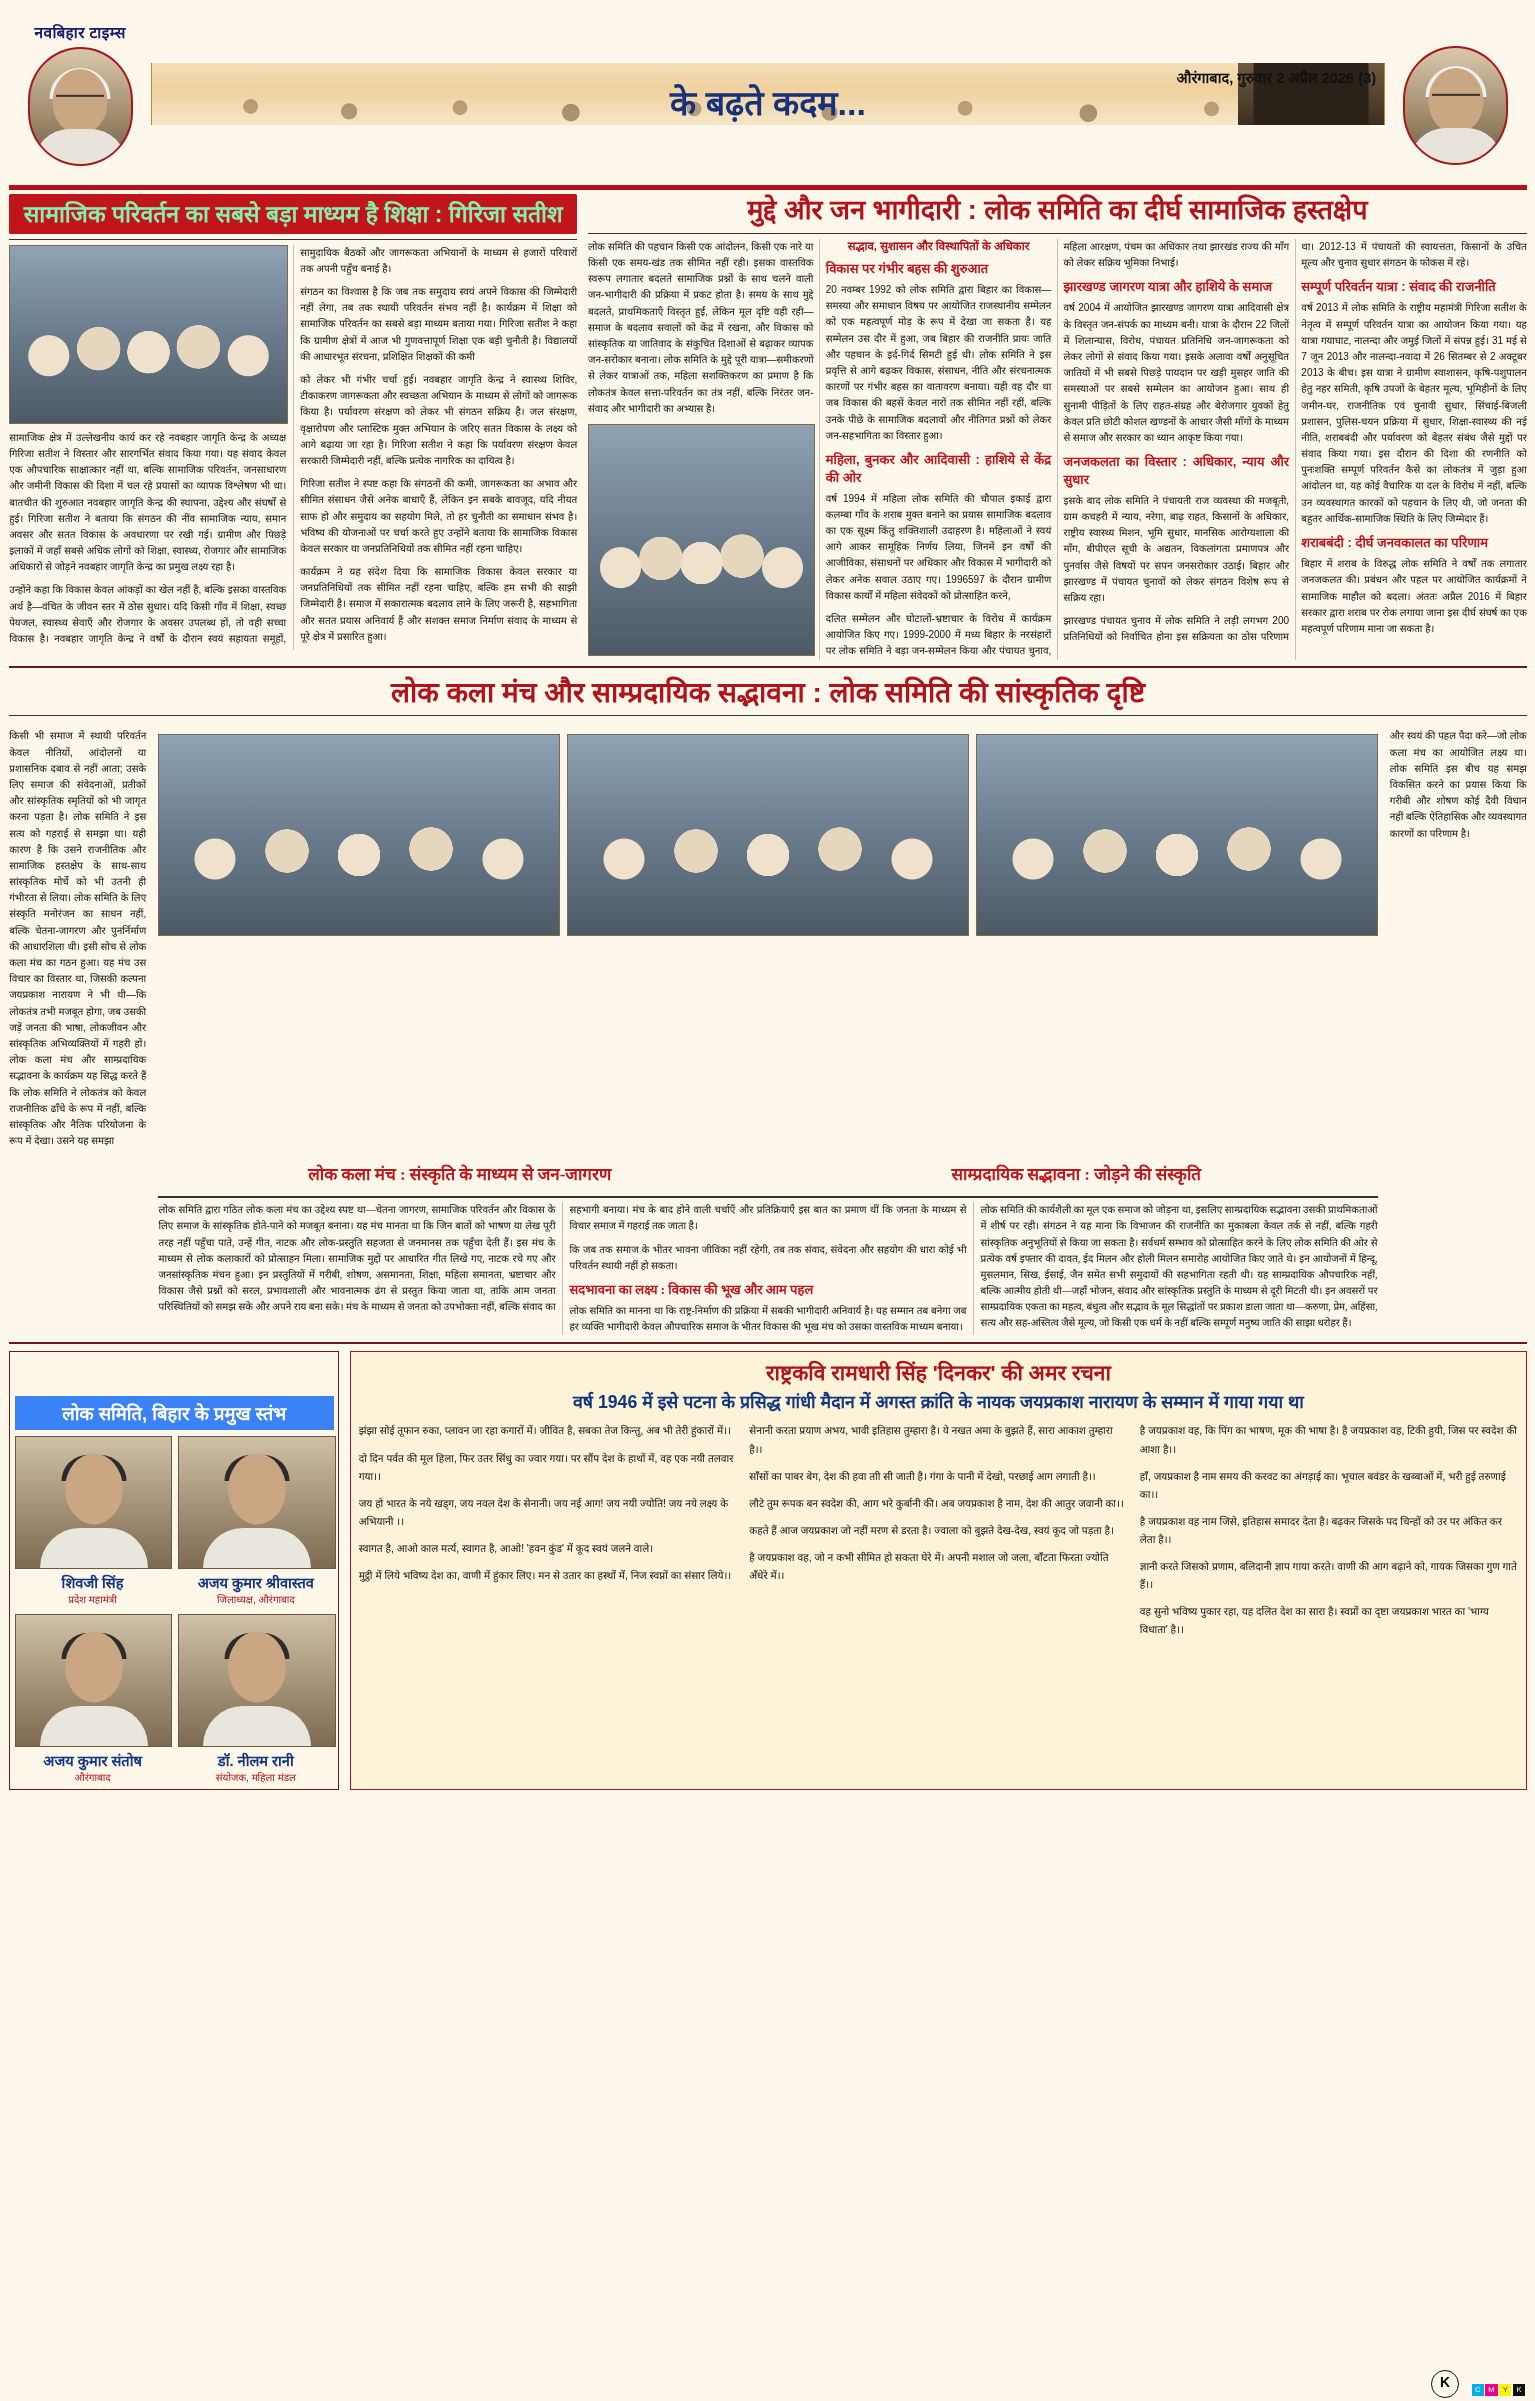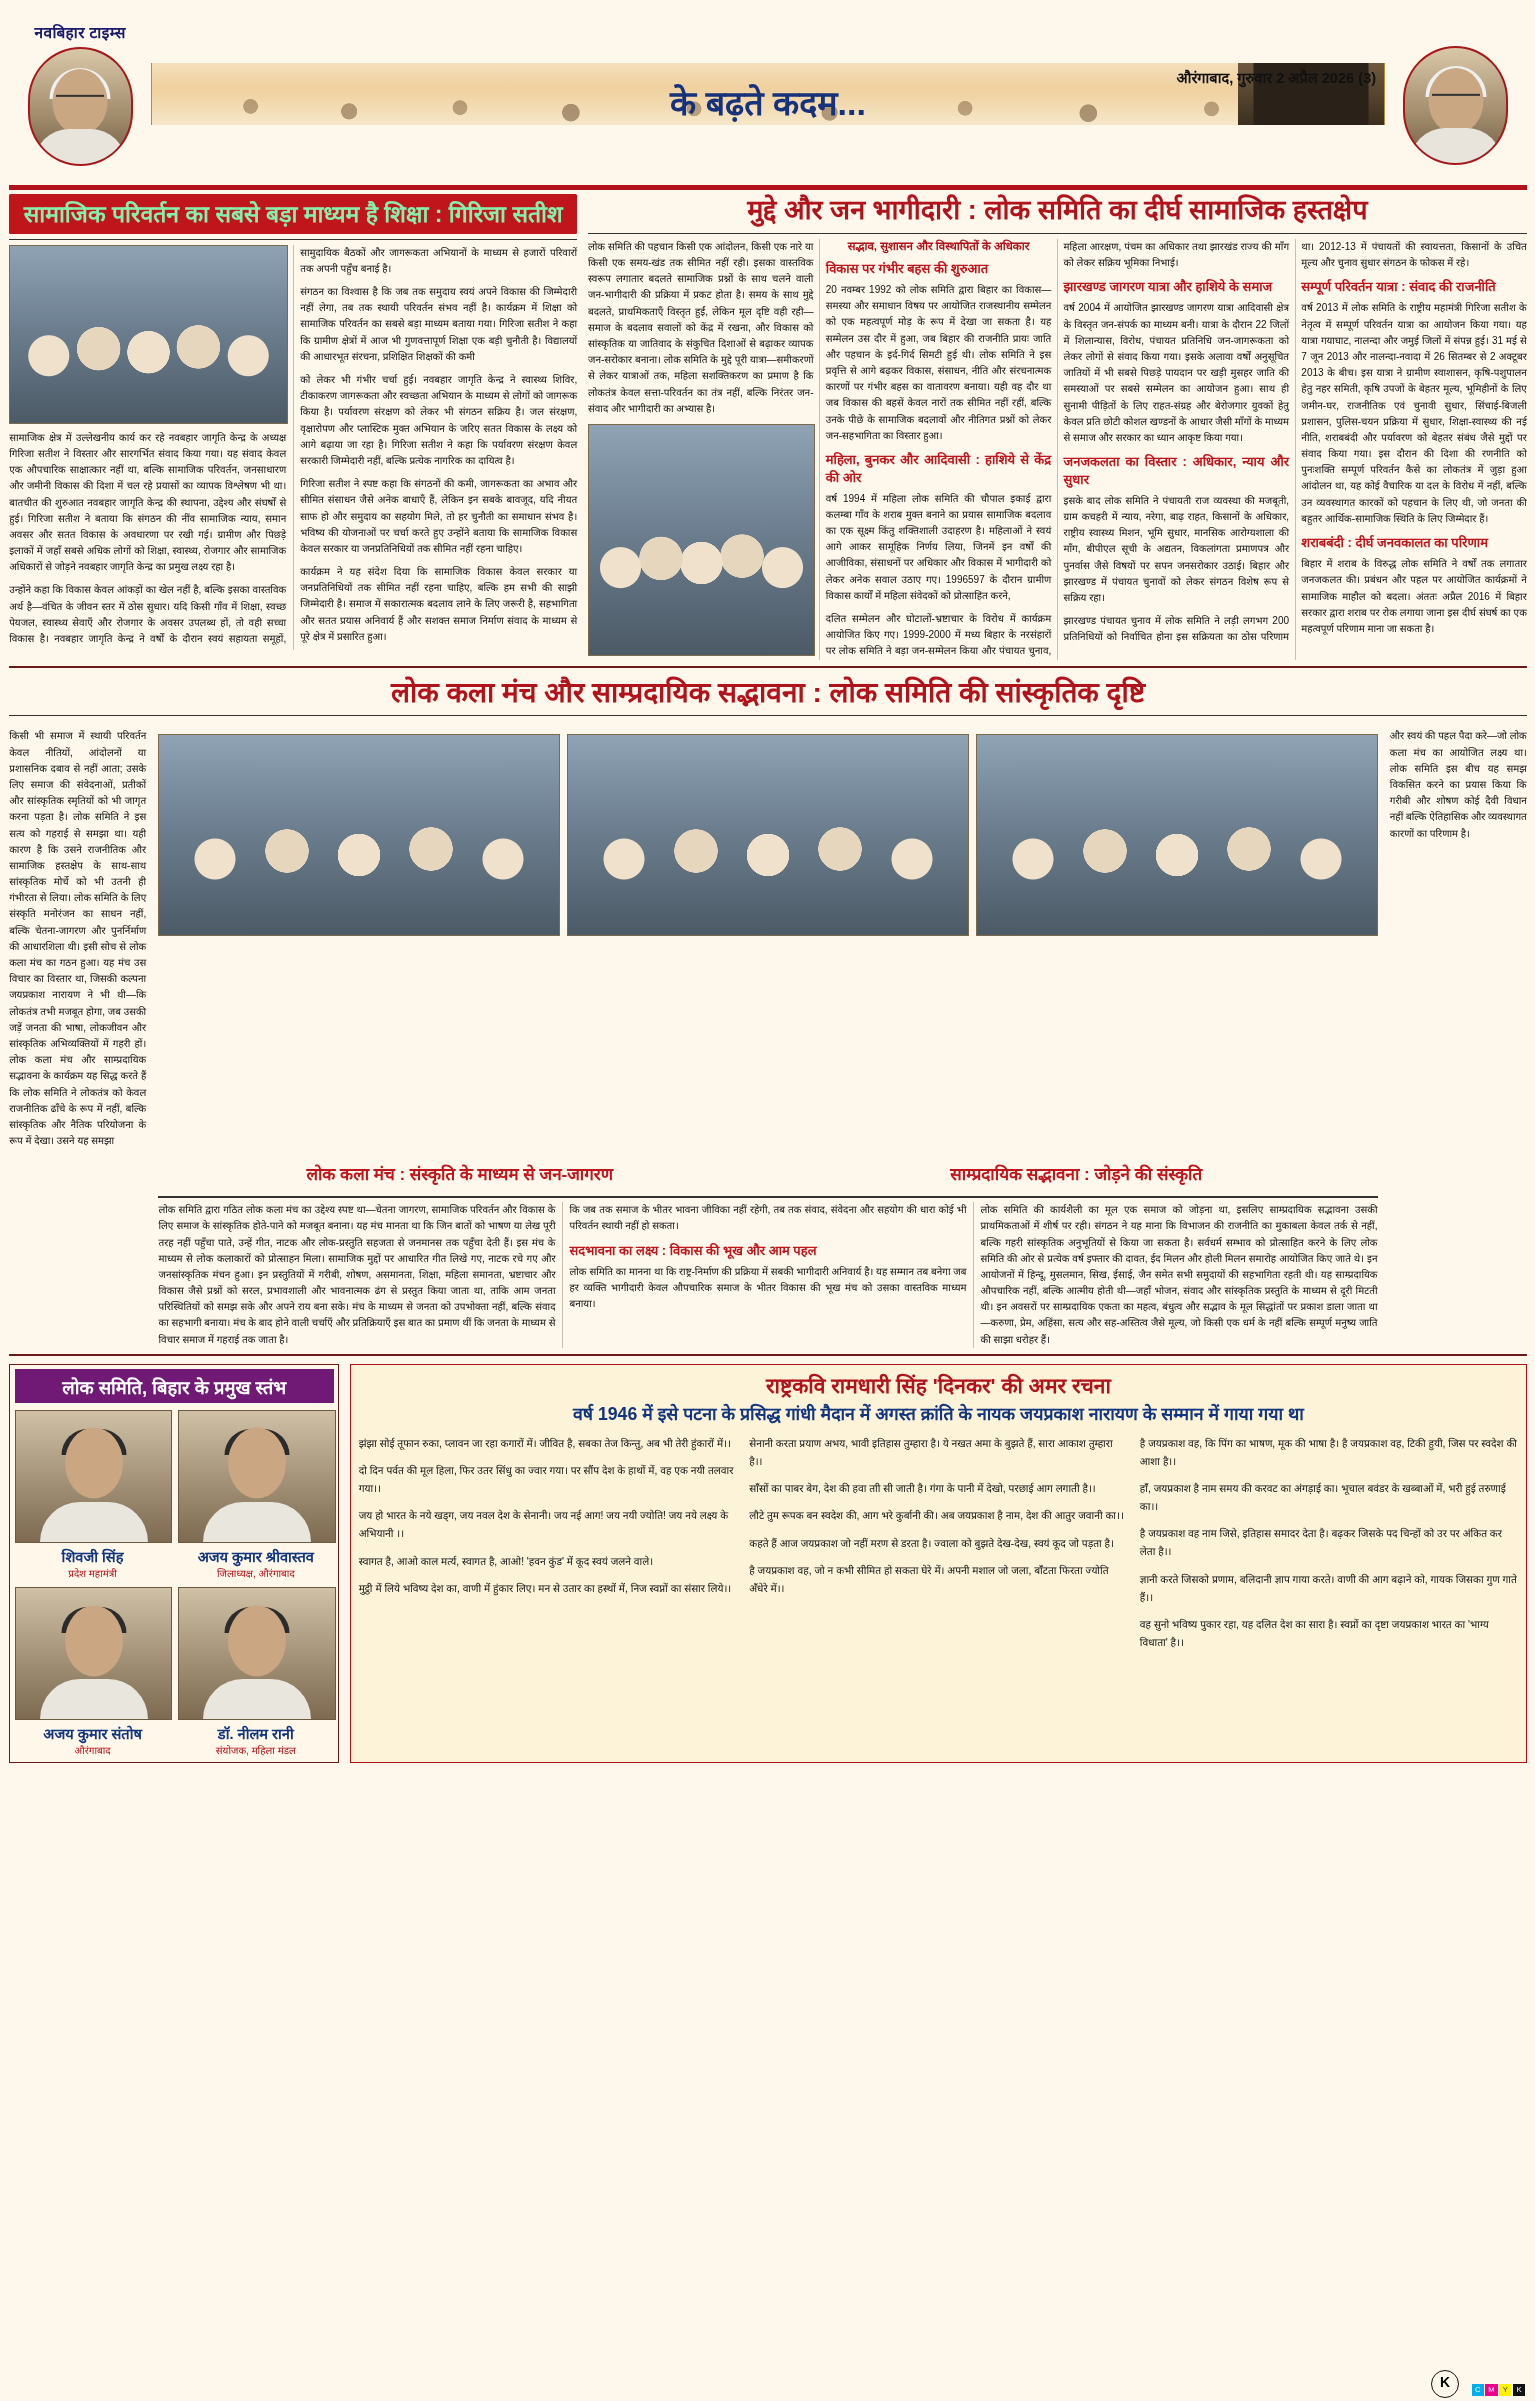--- a/index.html
+++ b/index.html
@@ -61,21 +61,21 @@
   .caption-red{color:#b2121a;font-weight:bold;font-size:11.5px;text-align:center;line-height:1.3;margin:3.8px 0 6.1px;}
   
   .band-culture{margin-top:7.7px;}
   .gallery{display:flex;gap:7.7px;margin:6.1px 0;}
   .gallery .photo{flex:1;height:200px;}
   .culture-wrap{display:flex;gap:12.3px;margin-top:12px;}
   .culture-side{width:137px;}
   
   .band-bottom{display:flex;gap:10.8px;margin-top:7.7px;}
   .pillars{width:330px;border:1.5px solid #6b1a1a;padding:4.6px;box-sizing:border-box;background:#fff8ea;}
-  .pillars-head{background:#701a75;color:#fff;text-align:center;font-weight:bold;font-size:18.4px;padding:4.6px;}
+  .pillars-head{background:#3b82f6;color:#fff;text-align:center;font-weight:bold;font-size:18.4px;padding:4.6px;margin-top:39px;}
   .pill-grid{display:grid;grid-template-columns:1fr 1fr;gap:7.7px;margin-top:6.1px;}
   .pill-cell{text-align:center;}
   .pill-photo{width:100%;height:131px;background:linear-gradient(180deg,#cfc0a6,#7d6a50);border:0.8px solid #6b5a40;position:relative;overflow:hidden;}
   .pill-photo .f{position:absolute;left:50%;top:40%;transform:translate(-50%,-50%);width:58px;height:71px;border-radius:50%;background:#caa682;}
   .pill-photo .h{position:absolute;left:50%;top:14%;transform:translateX(-50%);width:65px;height:26px;border-radius:32px 32px 0 0;background:#2b2b2b;}
   .pill-photo .s{position:absolute;left:50%;bottom:0;transform:translateX(-50%);width:108px;height:40px;border-radius:54px 54px 0 0;background:#e9e6de;}
   .pill-name{color:#12357f;font-weight:bold;font-size:14.6px;margin-top:3.1px;}
   .pill-role{color:#b2121a;font-size:10px;}
   .poem-box{flex:1;border:1.5px solid #b2121a;background:#fdf3d9;padding:6.1px 7.7px;box-sizing:border-box;}
   .poem-title{color:#b2121a;font-weight:bold;text-align:center;font-size:21px;}
@@ -191,21 +191,21 @@
             </div>
         </div>
       </div>
       <div class="culture-side col-text">
         <p>और स्वयं की पहल पैदा करे—जो लोक कला मंच का आयोजित लक्ष्य था। लोक समिति इस बीच यह समझ विकसित करने का प्रयास किया कि गरीबी और शोषण कोई दैवी विधान नहीं बल्कि ऐतिहासिक और व्यवस्थागत कारणों का परिणाम है।</p>
       </div>
     </div>
 
     <div style="display:flex;gap:12.3px;margin-top:4.6px;">
       <div style="width:137px"></div>
-      <div style="flex:1;">
+      <div style="flex:1;font-family:Liberation Serif, serif;">
         <div style="display:flex;gap:14px;">
           <div style="flex:1">
             <div class="subhead-red" style="text-align:center;font-size:17px">लोक कला मंच : संस्कृति के माध्यम से जन-जागरण</div>
           </div>
           <div style="flex:1">
             <div class="subhead-red" style="text-align:center;font-size:17px">साम्प्रदायिक सद्भावना : जोड़ने की संस्कृति</div>
           </div>
         </div>
         <div class="hr-thin"></div>
         <div class="three-col col-text">

